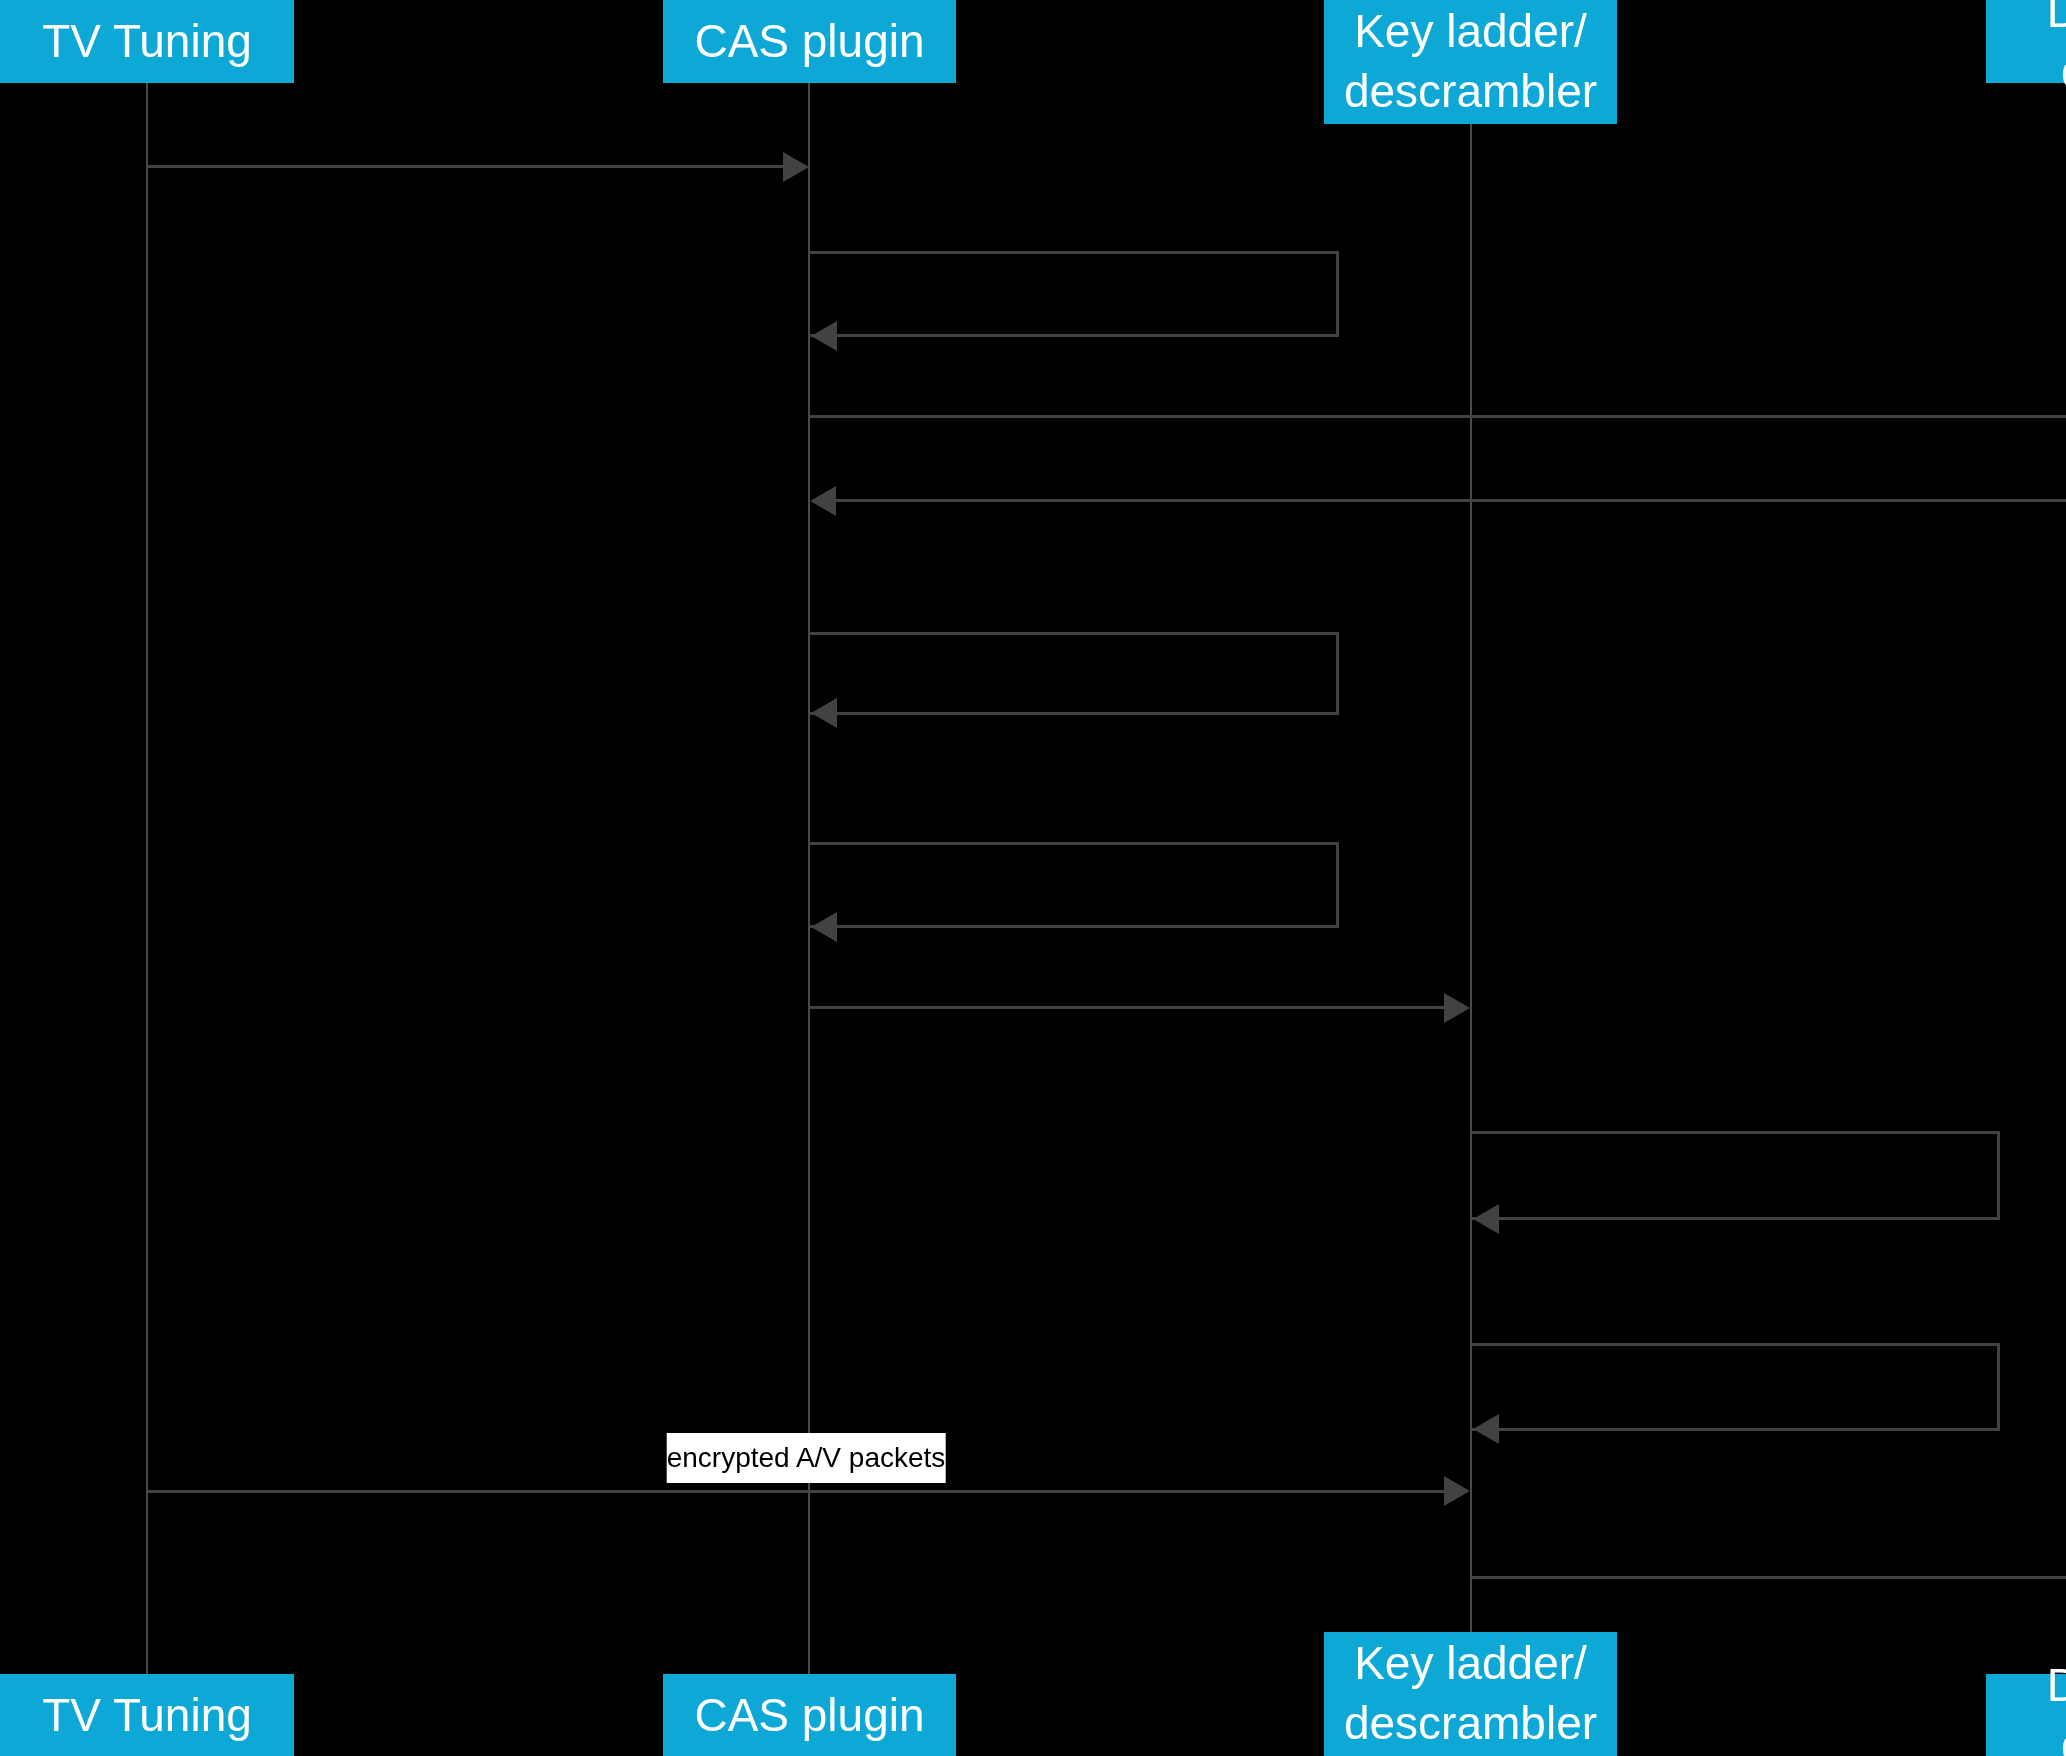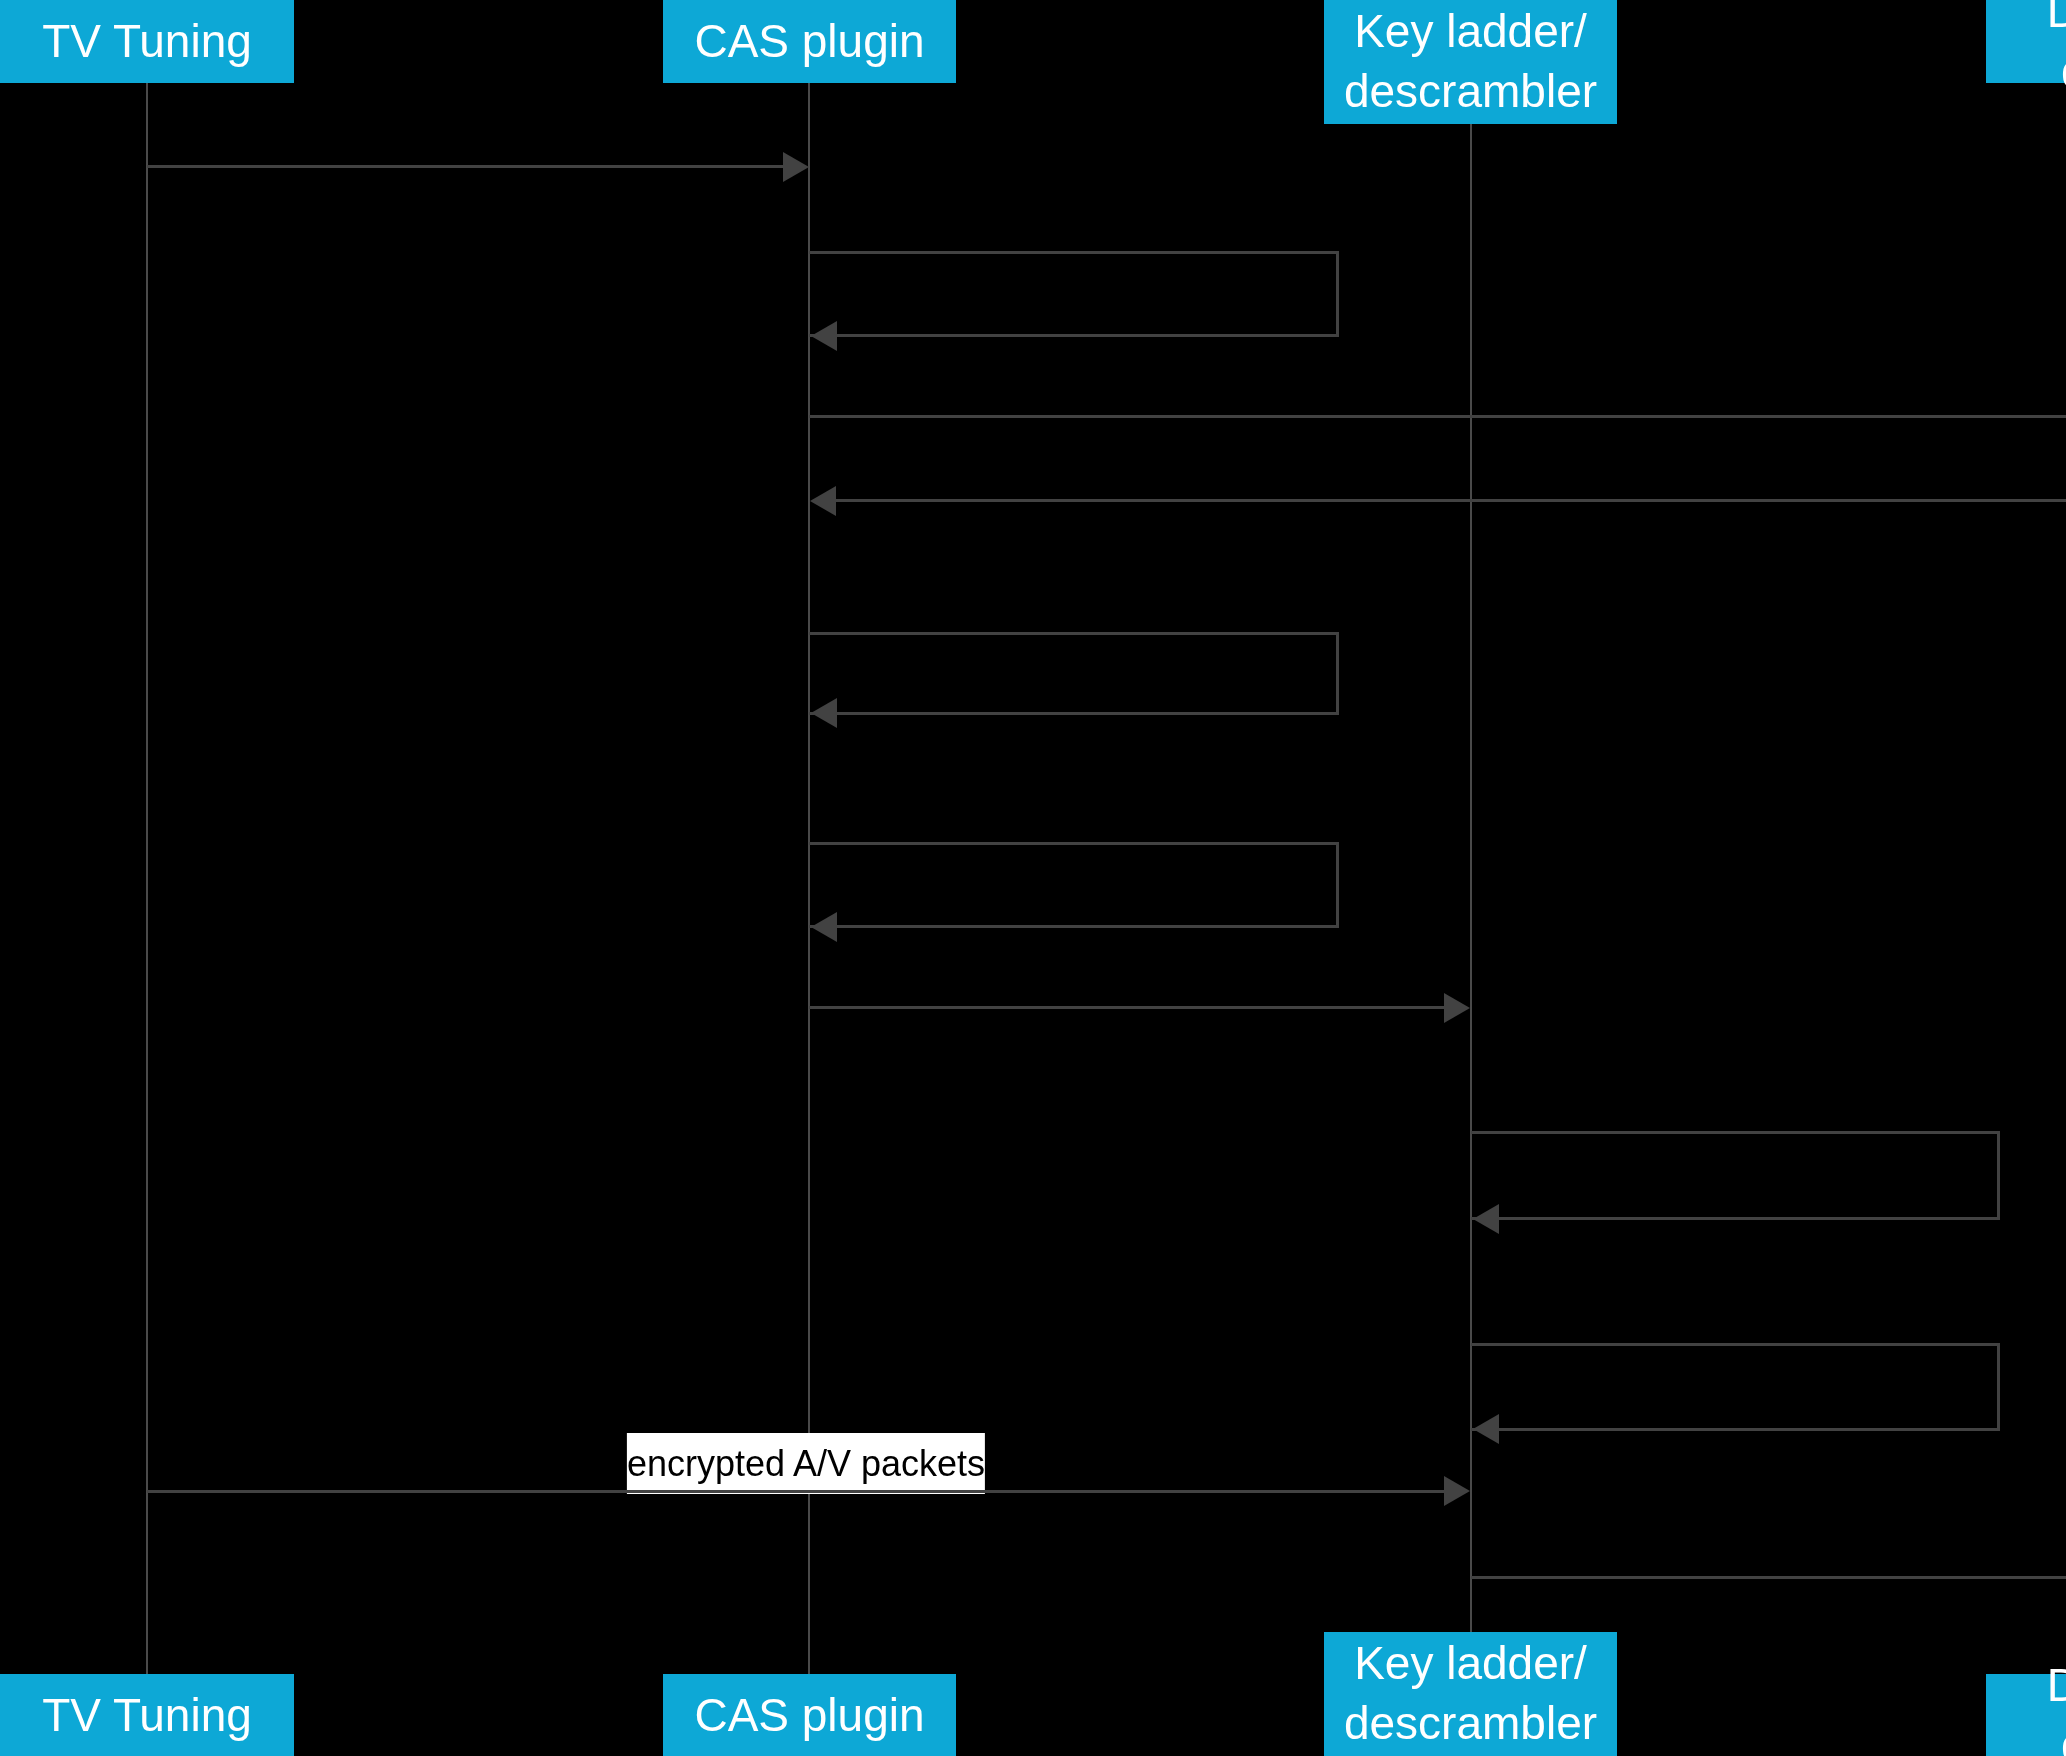--- a/index.html
+++ b/index.html
@@ -57,22 +57,22 @@
     position: absolute;
     width: 0; height: 0;
     border-top: 15px solid transparent;
     border-bottom: 15px solid transparent;
     border-right: 26.4px solid var(--line, #424242);
   }
   .msg-label {
     position: absolute;
     background: var(--message_label_bg, #fff);
     color: var(--message_label_text, #000);
-    font-size: 36px;
-    height: 61px;
+    font-size: 28px;
+    height: 50px;
     display: flex;
     align-items: center;
     justify-content: center;
     padding: 0 0;
     transform: translateX(-50%);
     white-space: nowrap;
   }
 </style>
 </head>
 <body>

